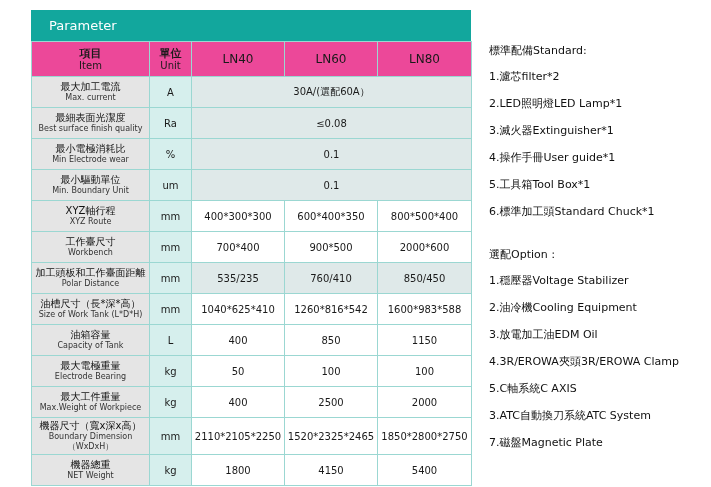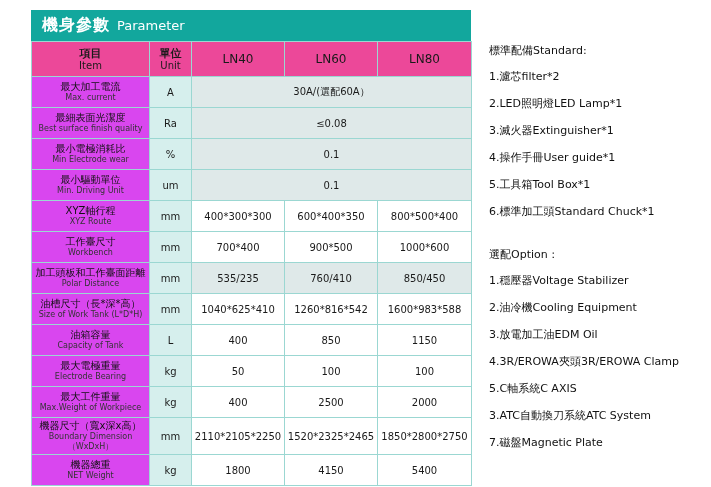--- a/index.html
+++ b/index.html
@@ -59,21 +59,21 @@
   tr.hdr td{
     background:#ec4899;
     font-weight:bold;
     height:30px;
   }
   tr.hdr td .cn{font-size:11px;display:block;line-height:12px;}
   tr.hdr td .en{font-size:10px;display:block;line-height:11px;font-weight:normal;}
   tr.hdr td.model{font-size:12px;font-weight:normal;}
 
   td.label{
-    background:#d946ef;
+    background:#e5e5e5;
     text-align:center;
   }
   td.label .cn{display:block;font-size:10px;line-height:12px;color:#111;}
   td.label .en{display:block;font-size:8px;line-height:10px;color:#333;}
   td.unit{background:#d6efed;font-size:10px;}
   td.val{background:#ffffff;font-size:10px;}
   td.valshade{background:#dfe9e9;font-size:10px;}
 
   tr.r1 td{height:26px;}
   tr.r2 td{height:26px;}
@@ -107,21 +107,20 @@
   }
 </style>
 </head>
 <body>
 
 <div class="page">
 
   <div class="table-wrap">
 
     <div class="title-bar">
-      <span class="title-cn">機身參數</span>
       <span class="title-en">Parameter</span>
     </div>
 
     <table class="spec">
       <colgroup>
         <col class="c0">
           <col class="c1">
           <col class="c2">
           <col class="c3">
           <col class="c4">
@@ -164,21 +163,21 @@
             <span class="cn">最小電極消耗比</span>
             <span class="en">Min Electrode wear</span>
           </td>
           <td class="unit">%</td>
           <td class="valshade" colspan="3">0.1</td>
         </tr>
 
         <tr class="r1">
           <td class="label">
             <span class="cn">最小驅動單位</span>
-            <span class="en">Min. Driving Unit</span>
+            <span class="en">Min. Boundary Unit</span>
           </td>
           <td class="unit">um</td>
           <td class="valshade" colspan="3">0.1</td>
         </tr>
 
         <tr class="r2">
           <td class="label">
             <span class="cn">XYZ軸行程</span>
             <span class="en">XYZ Route</span>
           </td>
@@ -189,21 +188,21 @@
         </tr>
 
         <tr class="r2">
           <td class="label">
             <span class="cn">工作臺尺寸</span>
             <span class="en">Workbench</span>
           </td>
           <td class="unit">mm</td>
           <td class="val">700*400</td>
           <td class="val">900*500</td>
-          <td class="val">1000*600</td>
+          <td class="val">2000*600</td>
         </tr>
 
         <tr class="r2">
           <td class="label">
             <span class="cn">加工頭板和工作臺面距離</span>
             <span class="en">Polar Distance</span>
           </td>
           <td class="unit">mm</td>
           <td class="valshade">535/235</td>
           <td class="valshade">760/410</td>

